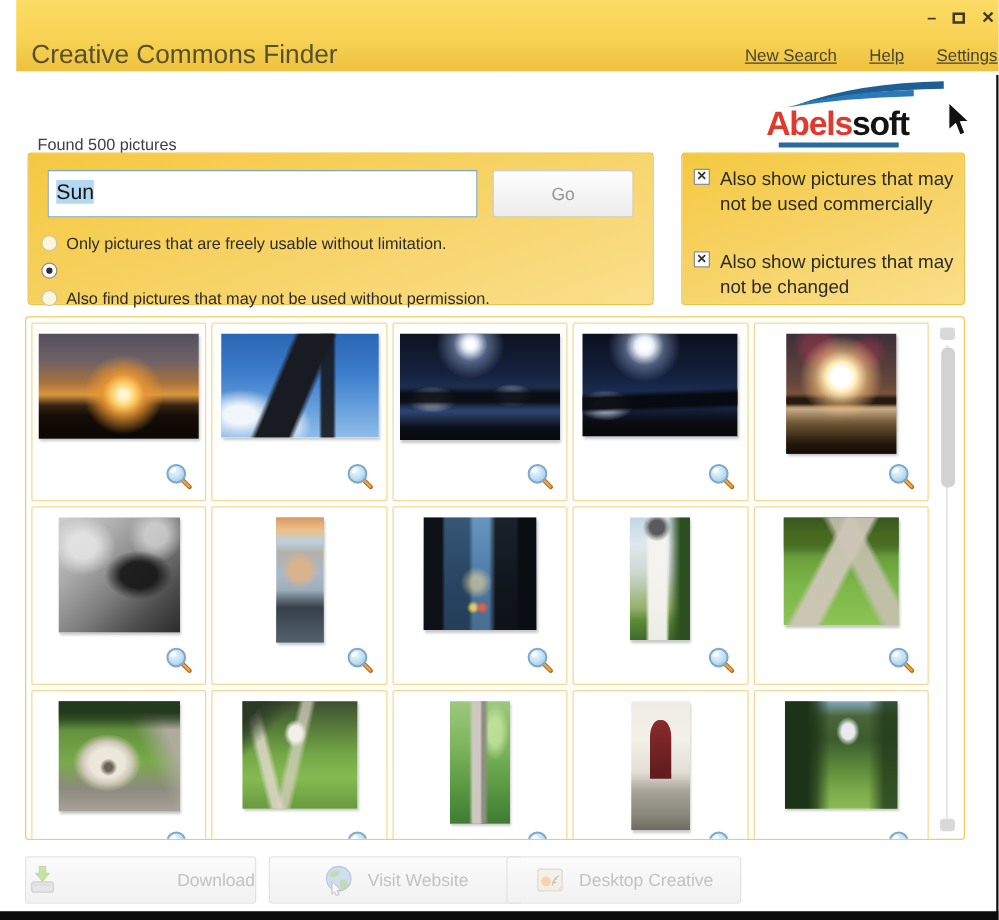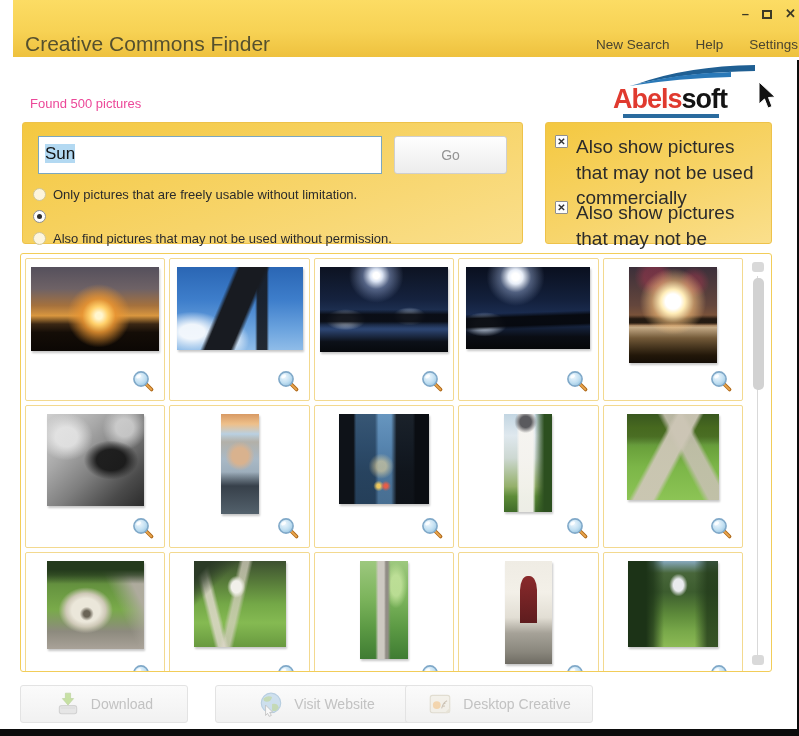--- a/index.html
+++ b/index.html
@@ -13,24 +13,24 @@
   
   .titlebar { position:absolute; left:13px; top:0; width:100%; height:57px;
     background:linear-gradient(180deg,#fcdc64 0%,#f7d254 55%,#eec13e 100%); }
   .app-title { position:absolute; left:12px; top:32px; font-size:21px; font-weight:400; color:#55502e; }
   .win-controls { position:absolute; right:16px; top:6px; display:flex; gap:13px; align-items:center; height:16px; }
   .wc { color:#3c3a26; font-size:13px; font-weight:700; cursor:default; line-height:14px; }
   .wc-minimize::before { content:"–"; }
   .wc-maximize { width:10px; height:9px; border:2px solid #3c3a26; }
   .wc-close::before { content:"✕"; }
   .menu { position:absolute; right:14px; top:37px; display:flex; gap:26px; }
-  .menu-item { font-size:13.5px; color:#4a4530; cursor:default; }
-
-  
-  .status-text { position:absolute; left:30px; top:96px; font-size:13px; color:#ec4899; }
+  .menu-item { font-size:13.5px; color:#4a4530; cursor:default;text-decoration:underline; }
+
+  
+  .status-text { position:absolute; left:30px; top:108px; font-size:13px; color:#404040; }
   .logo { position:absolute; right:22px; top:64px; width:168px; height:54px;text-align:center; }
   .logo svg.swoosh { position:absolute; left:18px; top:0; }
   .logo .brand { position:absolute; left:4px; top:20px; font-size:27px; font-weight:700; letter-spacing:-1px; white-space:nowrap; }
   .brand-red { color:#e03a2f; }
   .brand-dark { color:#141414; }
   .logo .cursor-arrow { position:absolute; right:-2px; top:18px; }
   .logo .underline { position:absolute; left:14px; top:50px; width:96px; height:4px; background:#2a6b9e; }
 
   
   .search-panel { position:absolute; left:22px; top:122px; width:501px; height:122px; border-radius:3px;
@@ -48,21 +48,21 @@
   .radio.sel::after { content:""; width:5px; height:5px; border-radius:50%; background:#2e2e2e; }
   .radio-label { font-size:13px; color:#2b2b2b; }
 
   
   .filter-panel { position:absolute; left:545px; top:122px; width:227px; height:122px; border-radius:3px;
     border:1px solid #eec24a; background:linear-gradient(160deg,#f4c840 0%,#f7d469 55%,#fadf8c 100%); }
   .chk-row { position:absolute; left:9px; right:8px; display:flex; gap:8px; cursor:default; }
   .chk-row.r0 { top:11px; } .chk-row.r1 { top:77px; }
   .chk { width:13px; height:13px; margin-top:1px; background:#fdfdfd; border:1px solid #8f8f8f; border-radius:1px;
     font-size:10px; font-weight:700; color:#333; line-height:11px; text-align:center; flex:0 0 auto; }
-  .chk-label { font-size:19px; color:#2b2b2b; line-height:1.35; }
+  .chk-label { font-size:15px; color:#2b2b2b; line-height:1.35; }
 
   
   .grid-box { position:absolute; left:20px; top:253px; width:752px; height:419px; background:#fff;
     border:1px solid #f2cd59; border-radius:3px; overflow:hidden; }
   .cells { position:absolute; left:4px; top:4px; width:718px; display:grid;
     grid-template-columns:repeat(5,1fr); gap:4px; }
   .cell { height:143px; background:#fff; border:1px solid #f3d98f; border-radius:2px; position:relative; cursor:pointer; }
   .photo { position:relative; display:block; margin:8px auto 0; box-shadow:1px 2px 2px rgba(0,0,0,.22); overflow:hidden; }
   .magnifier { position:absolute; right:9px; bottom:7px; width:24px; height:24px; cursor:pointer; }
 
@@ -149,21 +149,21 @@
   .t15{width:90px;height:86px;background:
     radial-gradient(ellipse at 56% 28%,#e9eaee 0 7%,rgba(0,0,0,0) 13%),
     linear-gradient(90deg,#1c3317 0 20%,rgba(28,51,23,.75) 28%,rgba(0,0,0,0) 40%),
     linear-gradient(270deg,rgba(34,58,26,.8) 0 12%,rgba(0,0,0,0) 26%),
     linear-gradient(180deg,#87a9be 0%,#48663a 14%,#3c5c2e 36%,#5d8a3a 62%,#79a94a 82%,#8cba55 100%);}
 
   
   .footer-btn { position:absolute; top:685px; height:38px; border:1px solid #e3e3e3; border-radius:3px;
     background:linear-gradient(180deg,#fbfbfb,#f1f1f1); display:flex; align-items:center; justify-content:center;
     gap:10px; color:#c2c2c2; font-size:14px; font-family:"Liberation Sans",sans-serif; cursor:default; }
-  .fb-0 { left:20px; width:168px; } .fb-1 { left:215px; width:203px; } .fb-2 { left:405px; width:188px; }
+  .fb-0 { left:20px; width:185px;justify-content:space-between; } .fb-1 { left:215px; width:203px; } .fb-2 { left:405px; width:188px; }
   .btn-icon { width:26px; height:26px; opacity:.45; }
   .btn-icon svg { width:26px; height:26px; }
 </style>
 </head>
 <body>
 
 <div id="app">
 
   <svg width="0" height="0" style="position:absolute">
     <defs>

